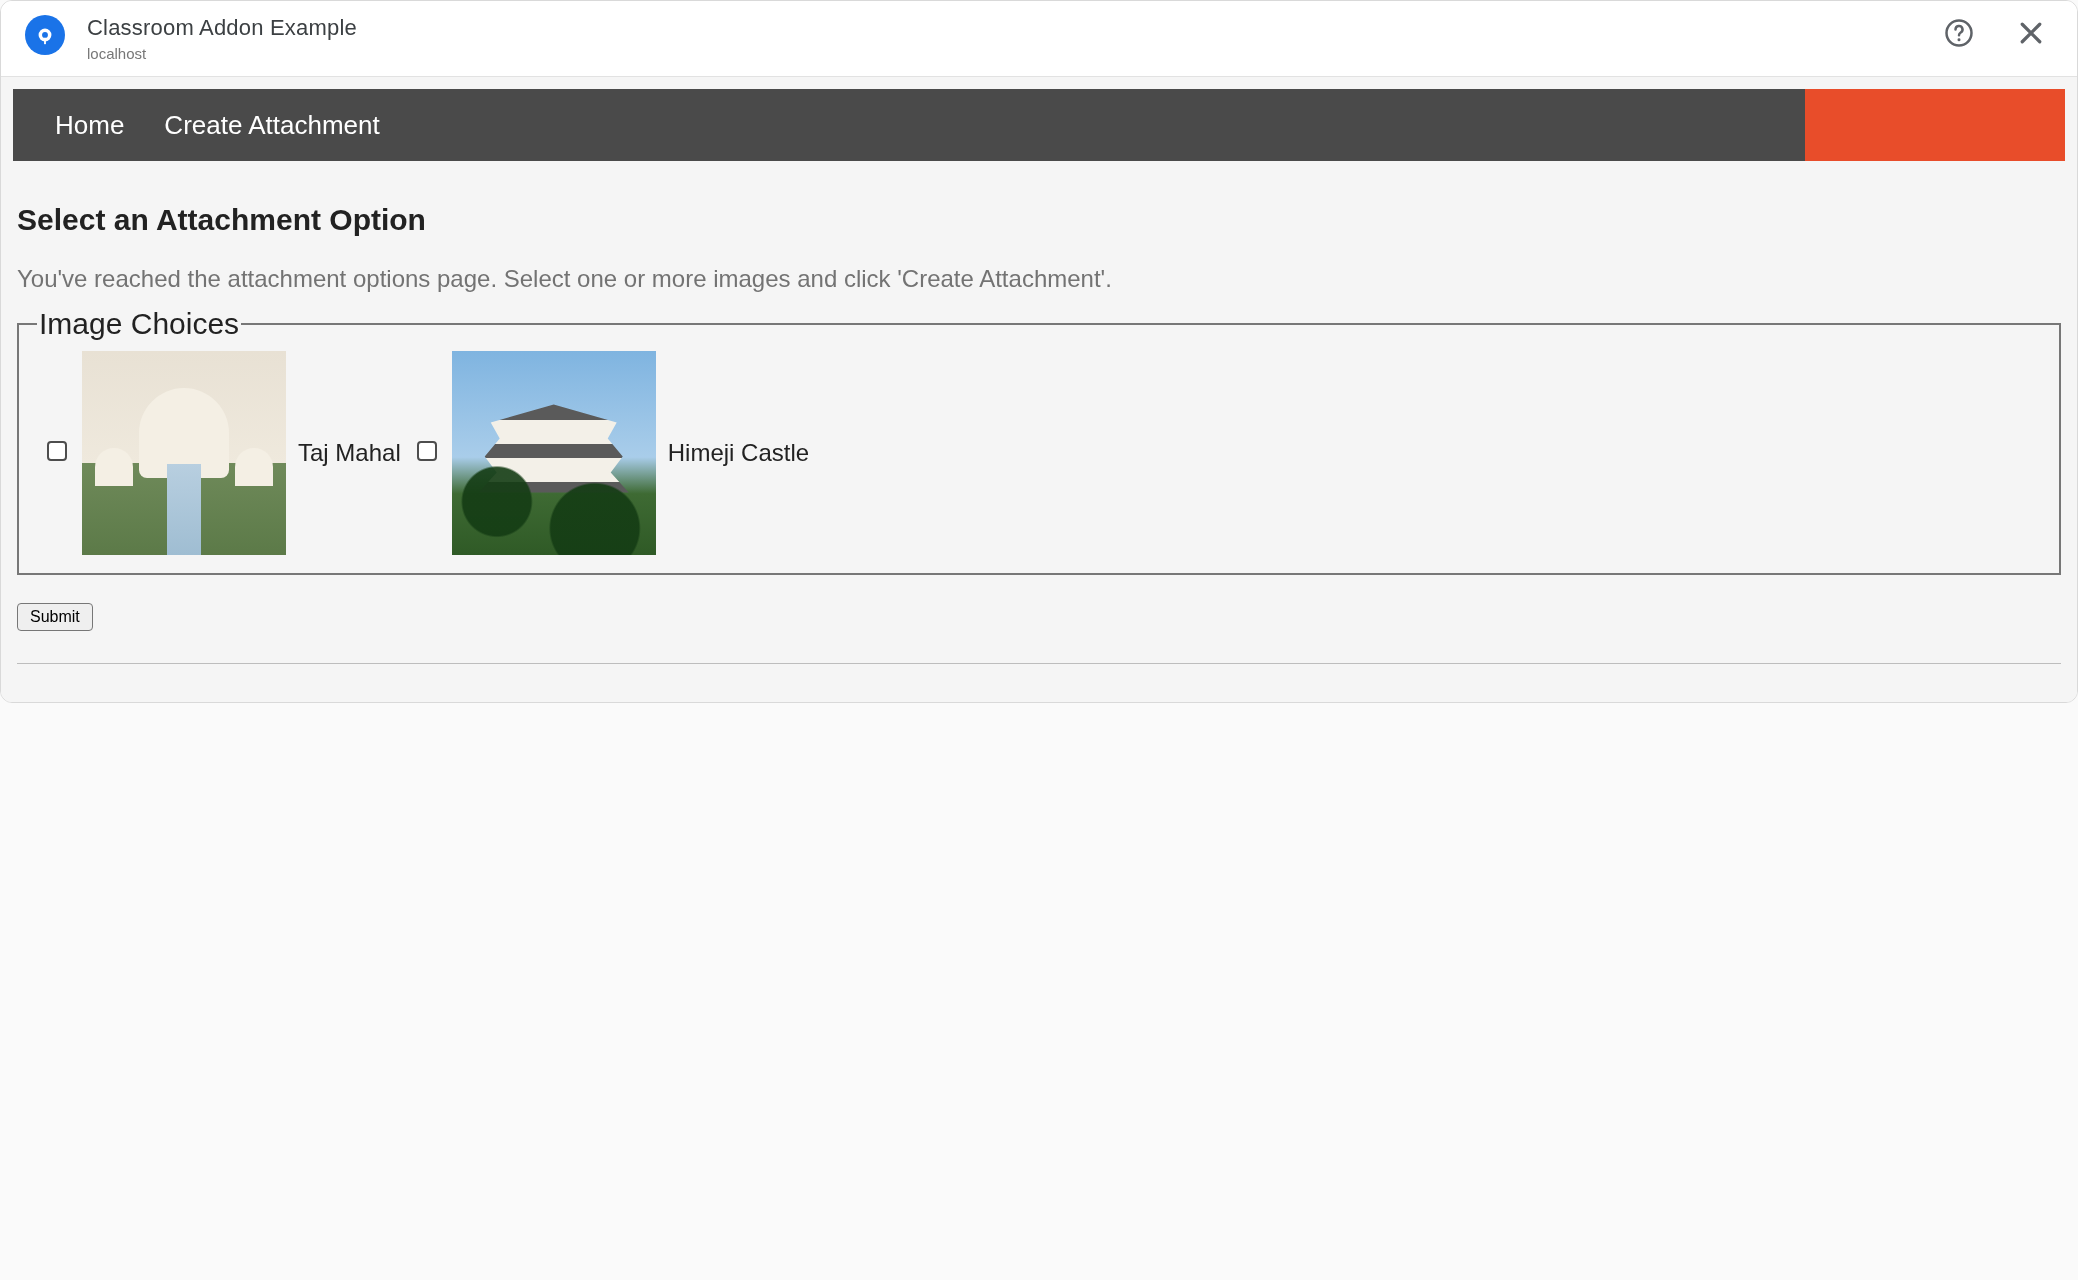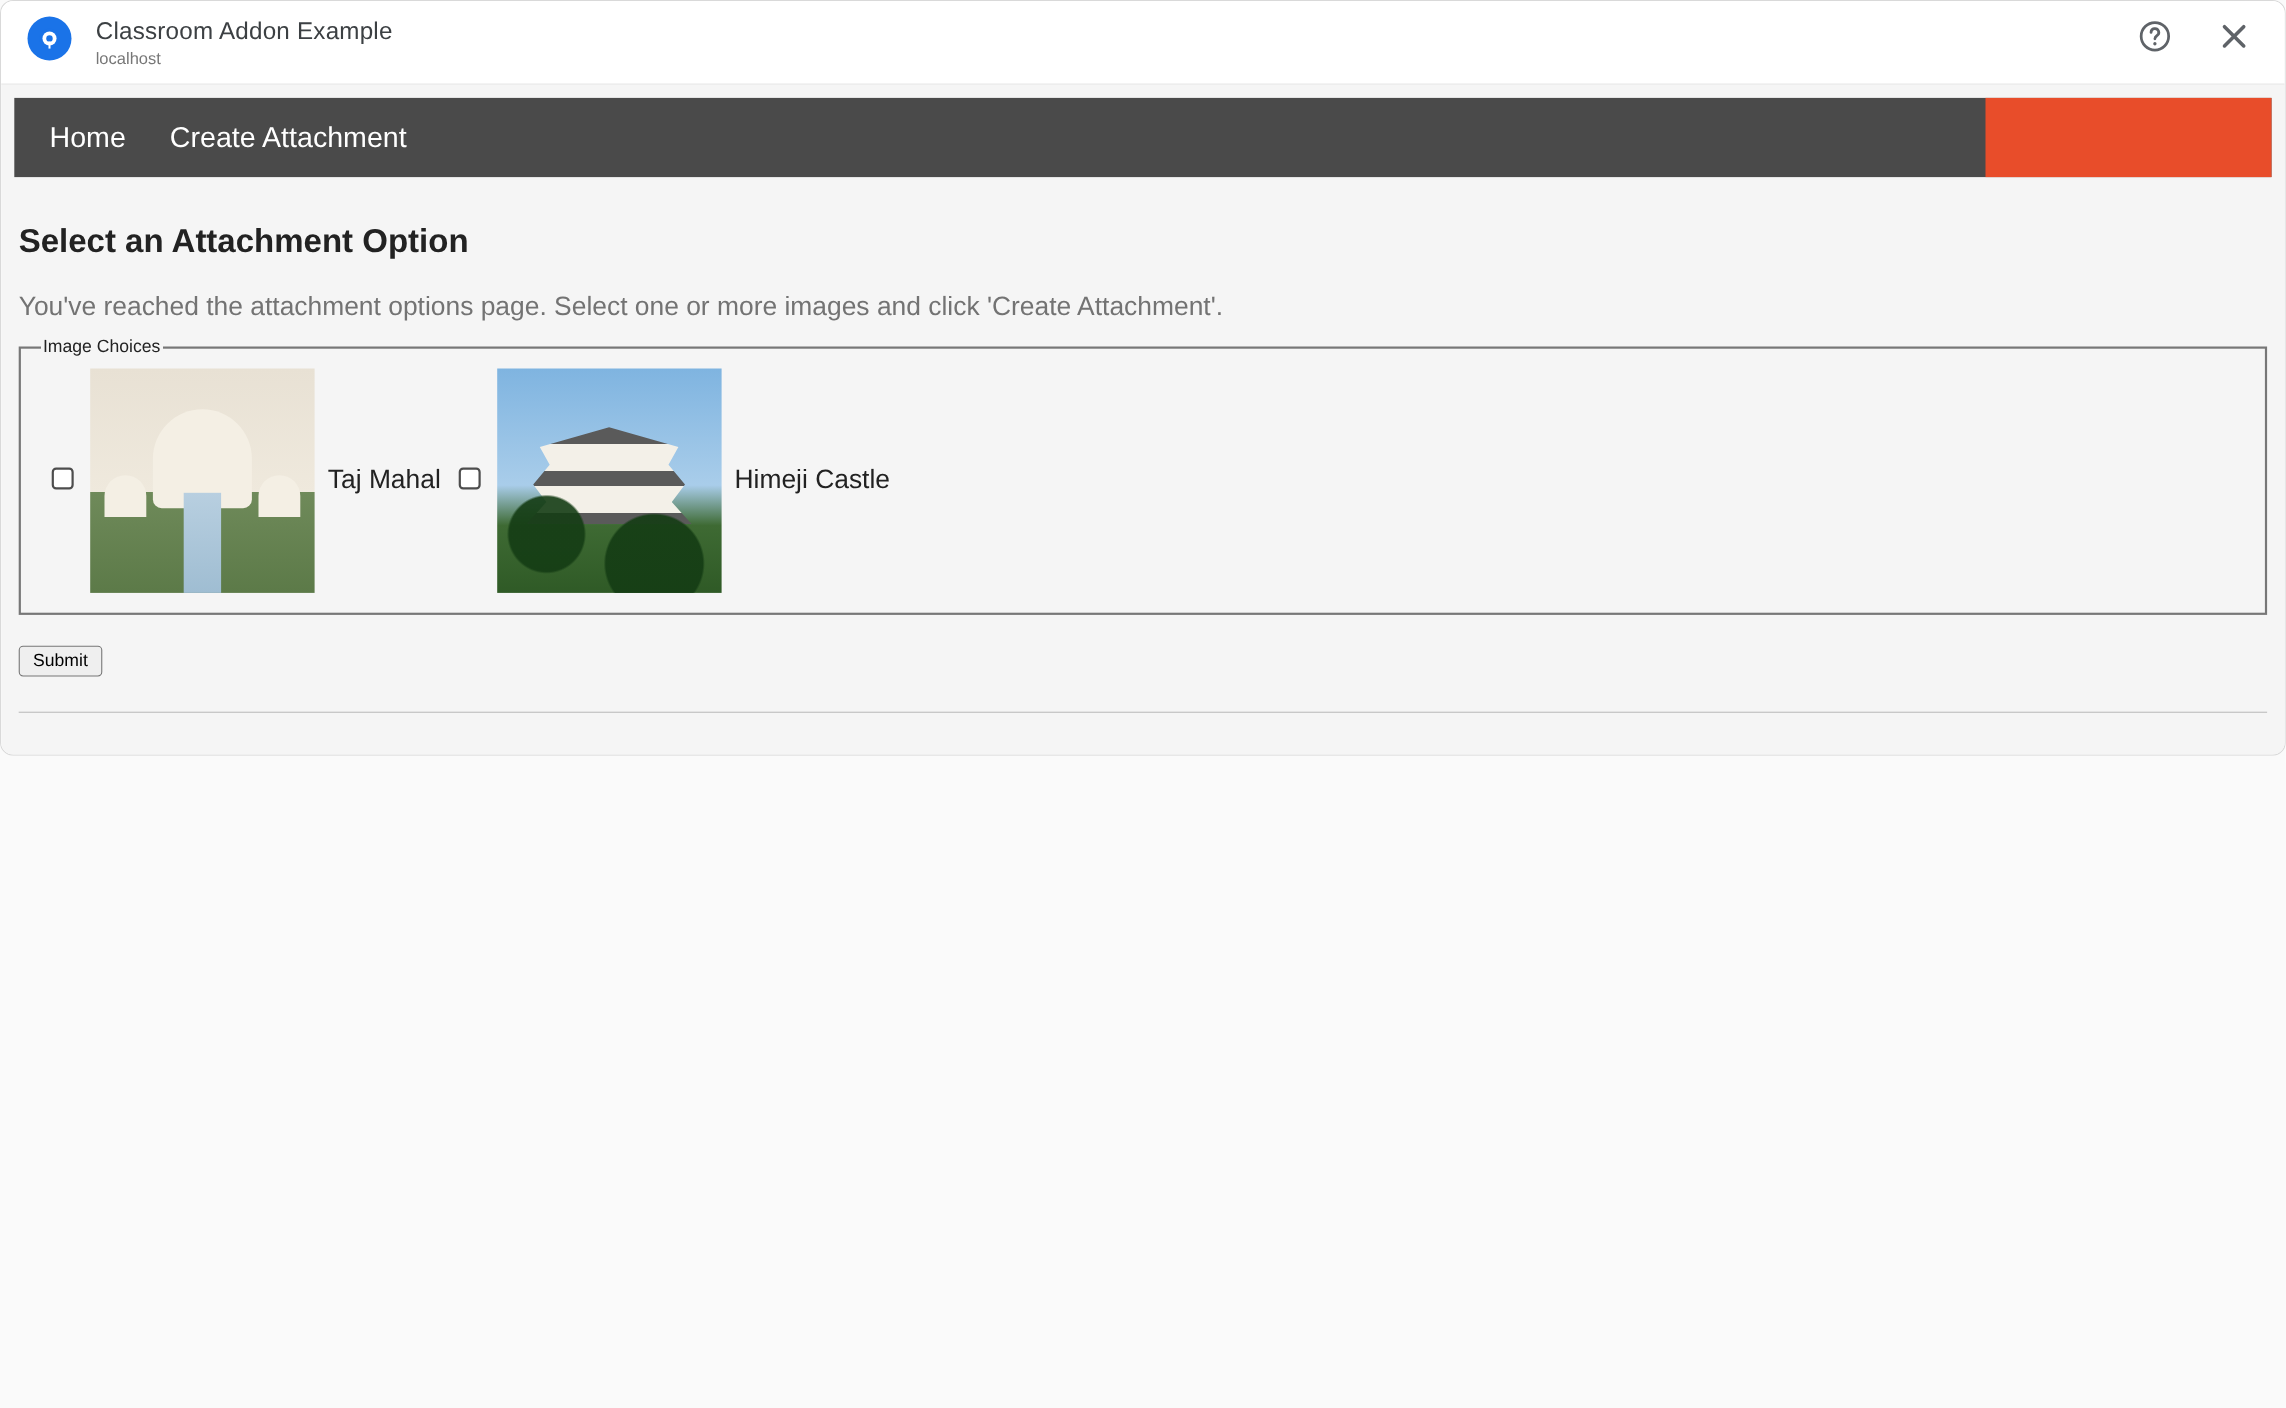--- a/index.html
+++ b/index.html
@@ -68,21 +68,21 @@
     .navbar {
       background: #4a4a4a;
       display: flex;
       align-items: stretch;
       height: 72px;
       position: relative;
     }
     .nav-links {
       display: flex;
       align-items: center;
-      padding-left: 12px;
+      padding-left: 22px;
     }
     .nav-link {
       color: #fff;
       font-size: 26px;
       padding: 0 20px;
       cursor: pointer;
     }
     .nav-accent {
       position: absolute;
       right: 0; top: 0; bottom: 0;
@@ -100,21 +100,21 @@
       font-size: 24px;
       margin: 28px 0 14px 0;
       color: #737373;
     }
     fieldset.choices {
       border: 2px solid #777;
       padding: 8px 18px 16px 18px;
       margin: 0;
     }
     fieldset.choices legend {
-      font-size: 16px;
+      font-size: 30px;
       padding: 0 2px;
       color: #222;
     }
     table.choice-table { border-collapse: collapse; }
     table.choice-table td {
       vertical-align: middle;
       padding: 2px 6px;
     }
     .chk {
       width: 20px; height: 20px;

